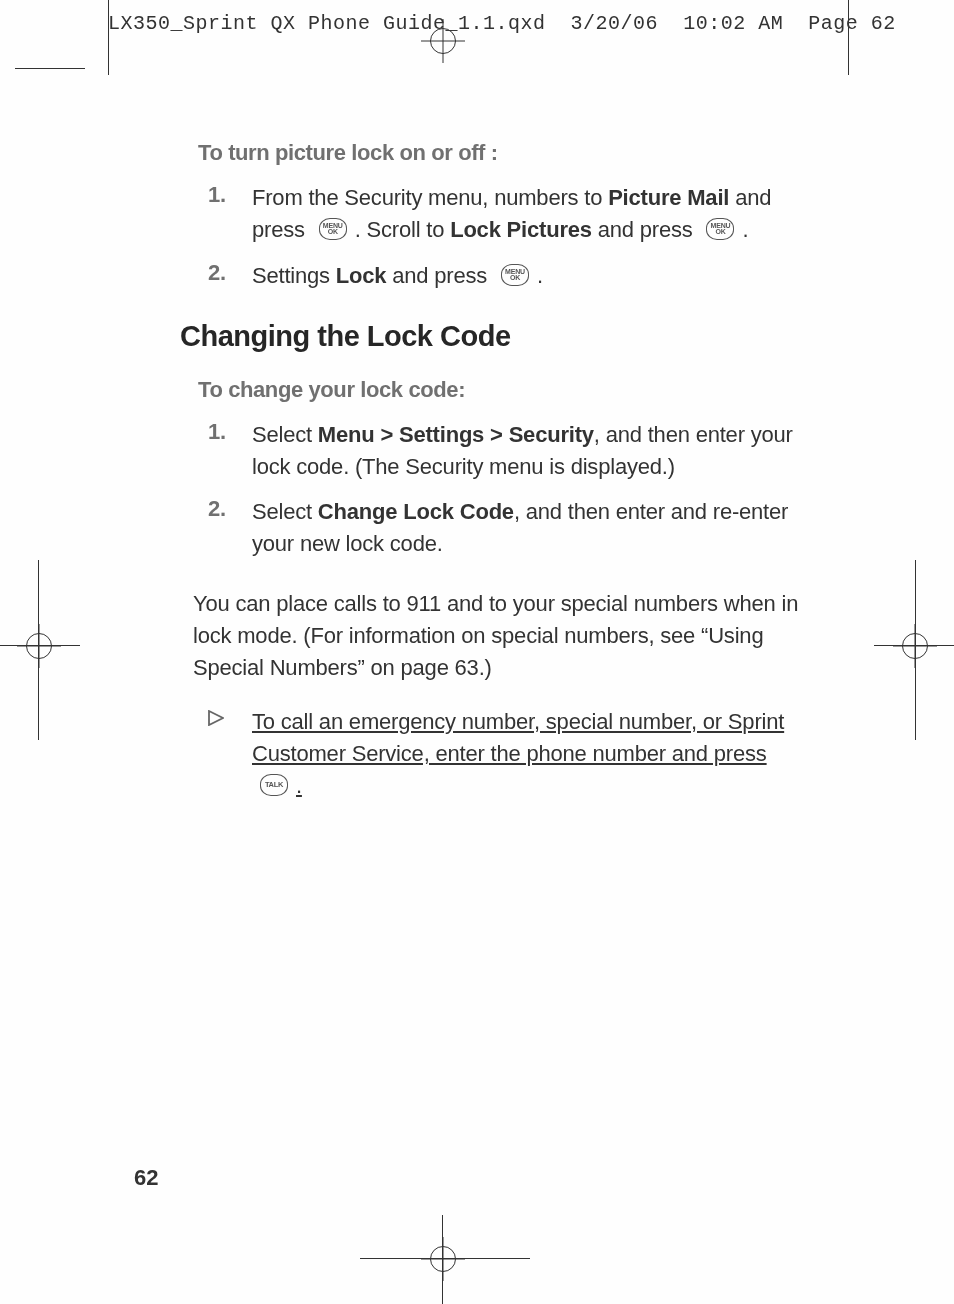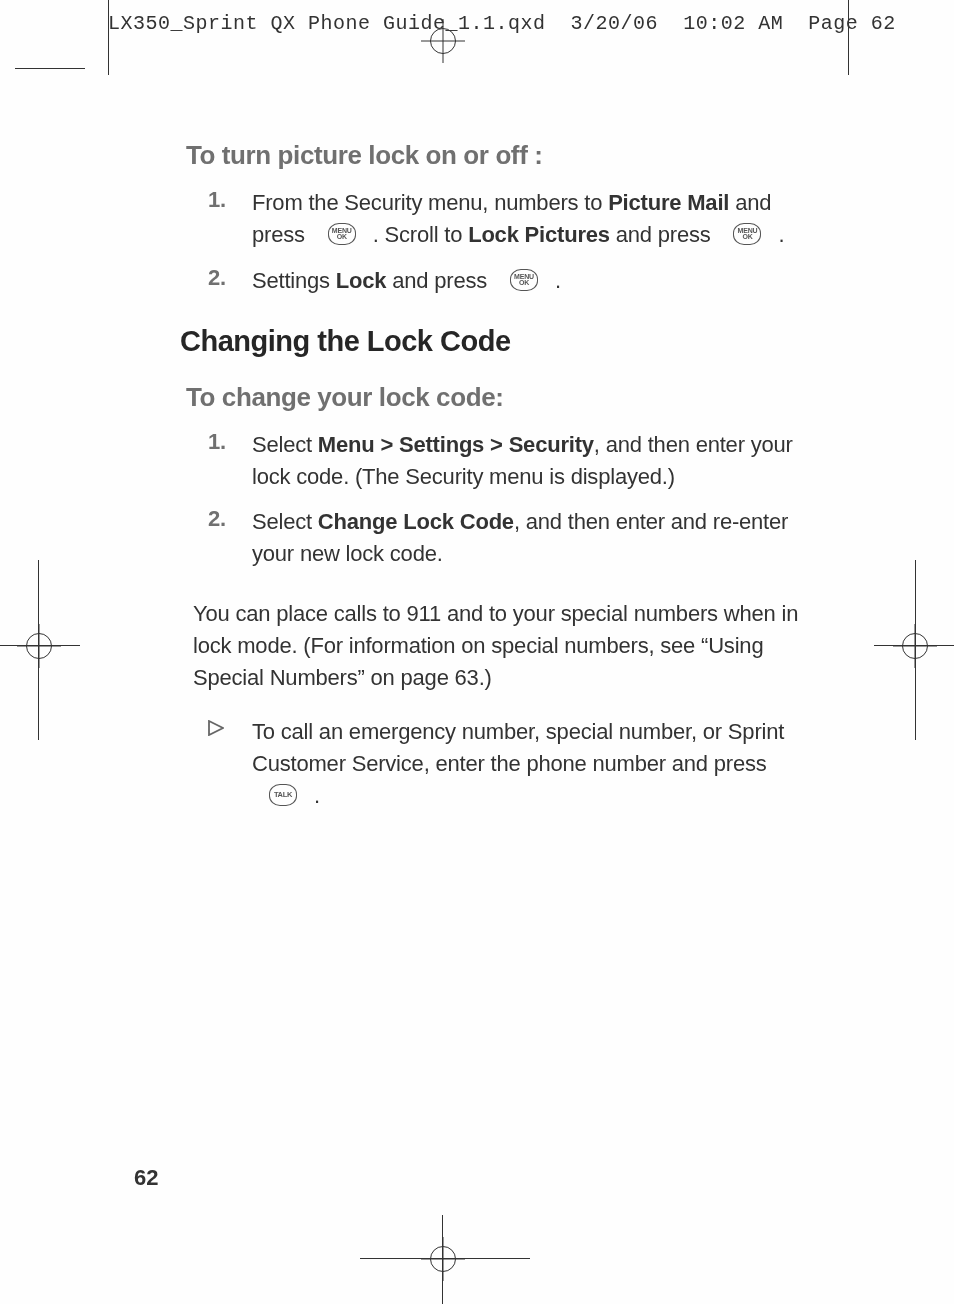--- a/index.html
+++ b/index.html
@@ -46,25 +46,25 @@
       width: 620px;
     }
     .section-heading {
       font-size: 29px;
       font-weight: bold;
       color: #262626;
       margin-bottom: 24px;
       letter-spacing: -0.5px;
     }
     .sub-heading {
-      font-size: 26px;
+      font-size: 22px;
       font-weight: bold;
       color: #707070;
       margin-bottom: 16px;
-      margin-left: 6px;
+      margin-left: 18px;
       letter-spacing: -0.4px;
     }
     .body-para {
       font-size: 22px;
       color: #333;
       line-height: 1.45;
       margin-bottom: 22px;
       margin-left: 13px;
       letter-spacing: -0.2px;
     }
@@ -94,20 +94,21 @@
     }
     .step-body b { font-weight: bold; }
     .bullet-list {
       list-style: none;
       margin-left: 28px;
       margin-bottom: 28px;
     }
     .bullet-list li {
       display: flex;
       align-items: flex-start;
+      text-decoration: underline;
     }
     .triangle-bullet {
       min-width: 44px;
       flex-shrink: 0;
       padding-top: 4px;
     }
     .key-icon {
       display: inline-flex;
       align-items: center;
       justify-content: center;
@@ -116,21 +117,21 @@
       border: 1.5px solid #555;
       border-radius: 11px / 10px;
       font-size: 7px;
       font-weight: bold;
       color: #555;
       line-height: 0.9;
       text-align: center;
       vertical-align: middle;
       position: relative;
       top: -2px;
-      margin: 0 17px;
+      margin: 0 8px;
       flex-direction: column;
       letter-spacing: -0.2px;
     }
     .key-icon.talk { font-size: 7.5px; letter-spacing: -0.3px; }
     .footer {
       position: absolute;
       left: 134px;
       top: 1165px;
       display: flex;
       align-items: center;

